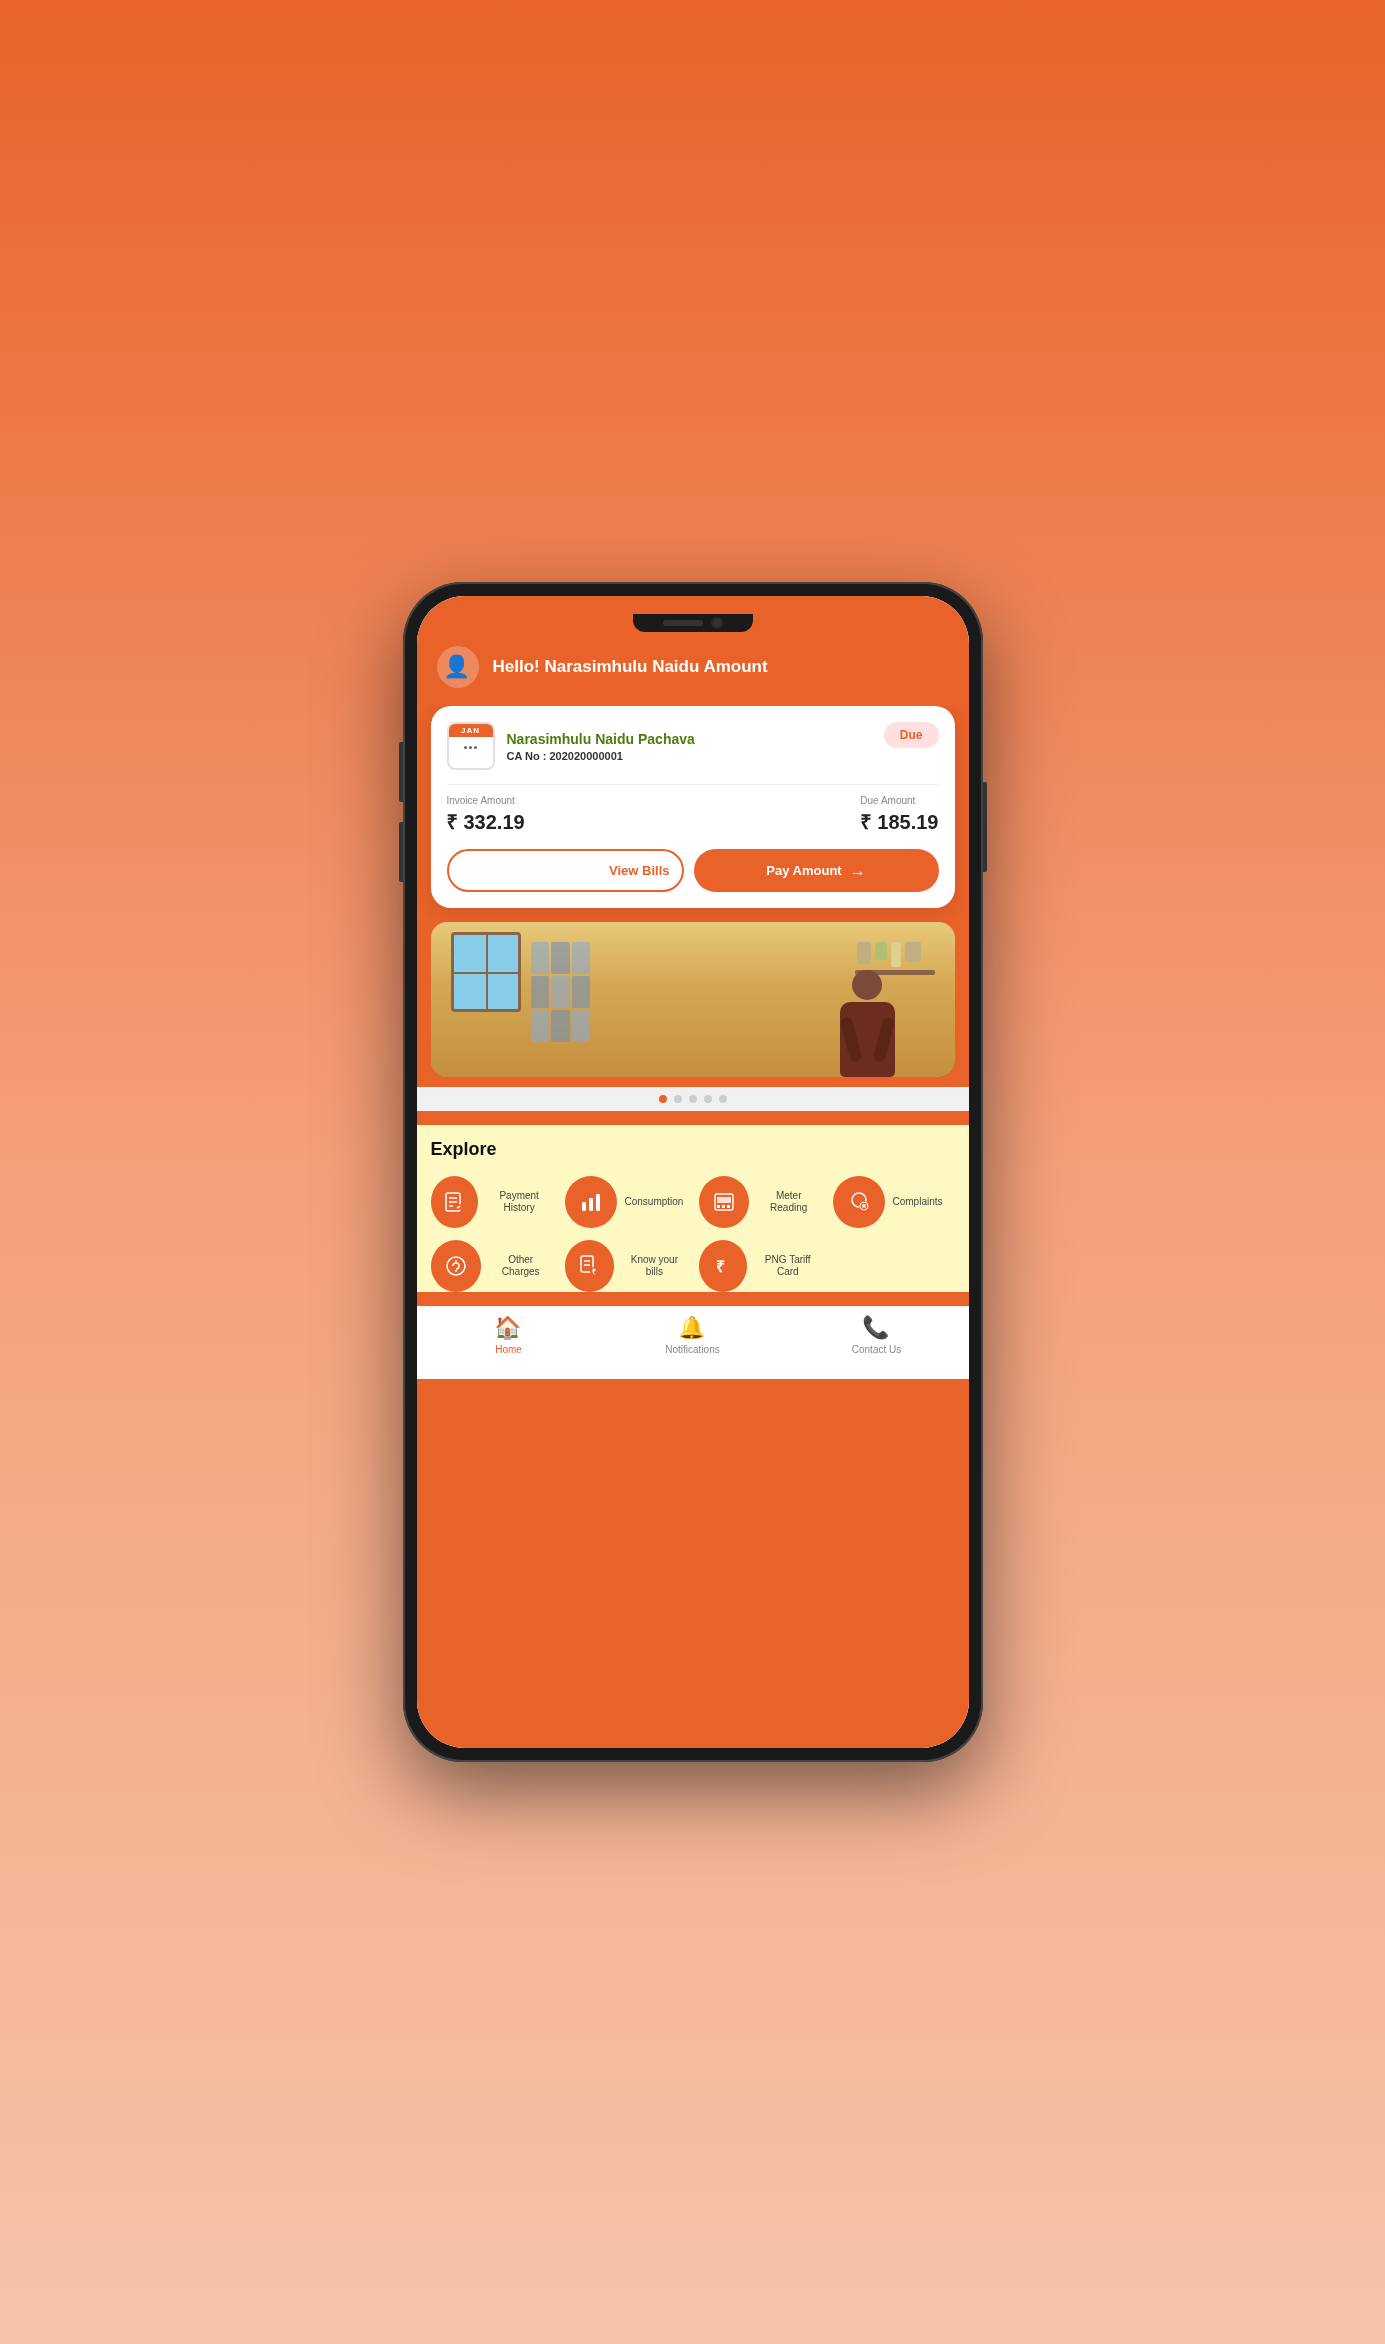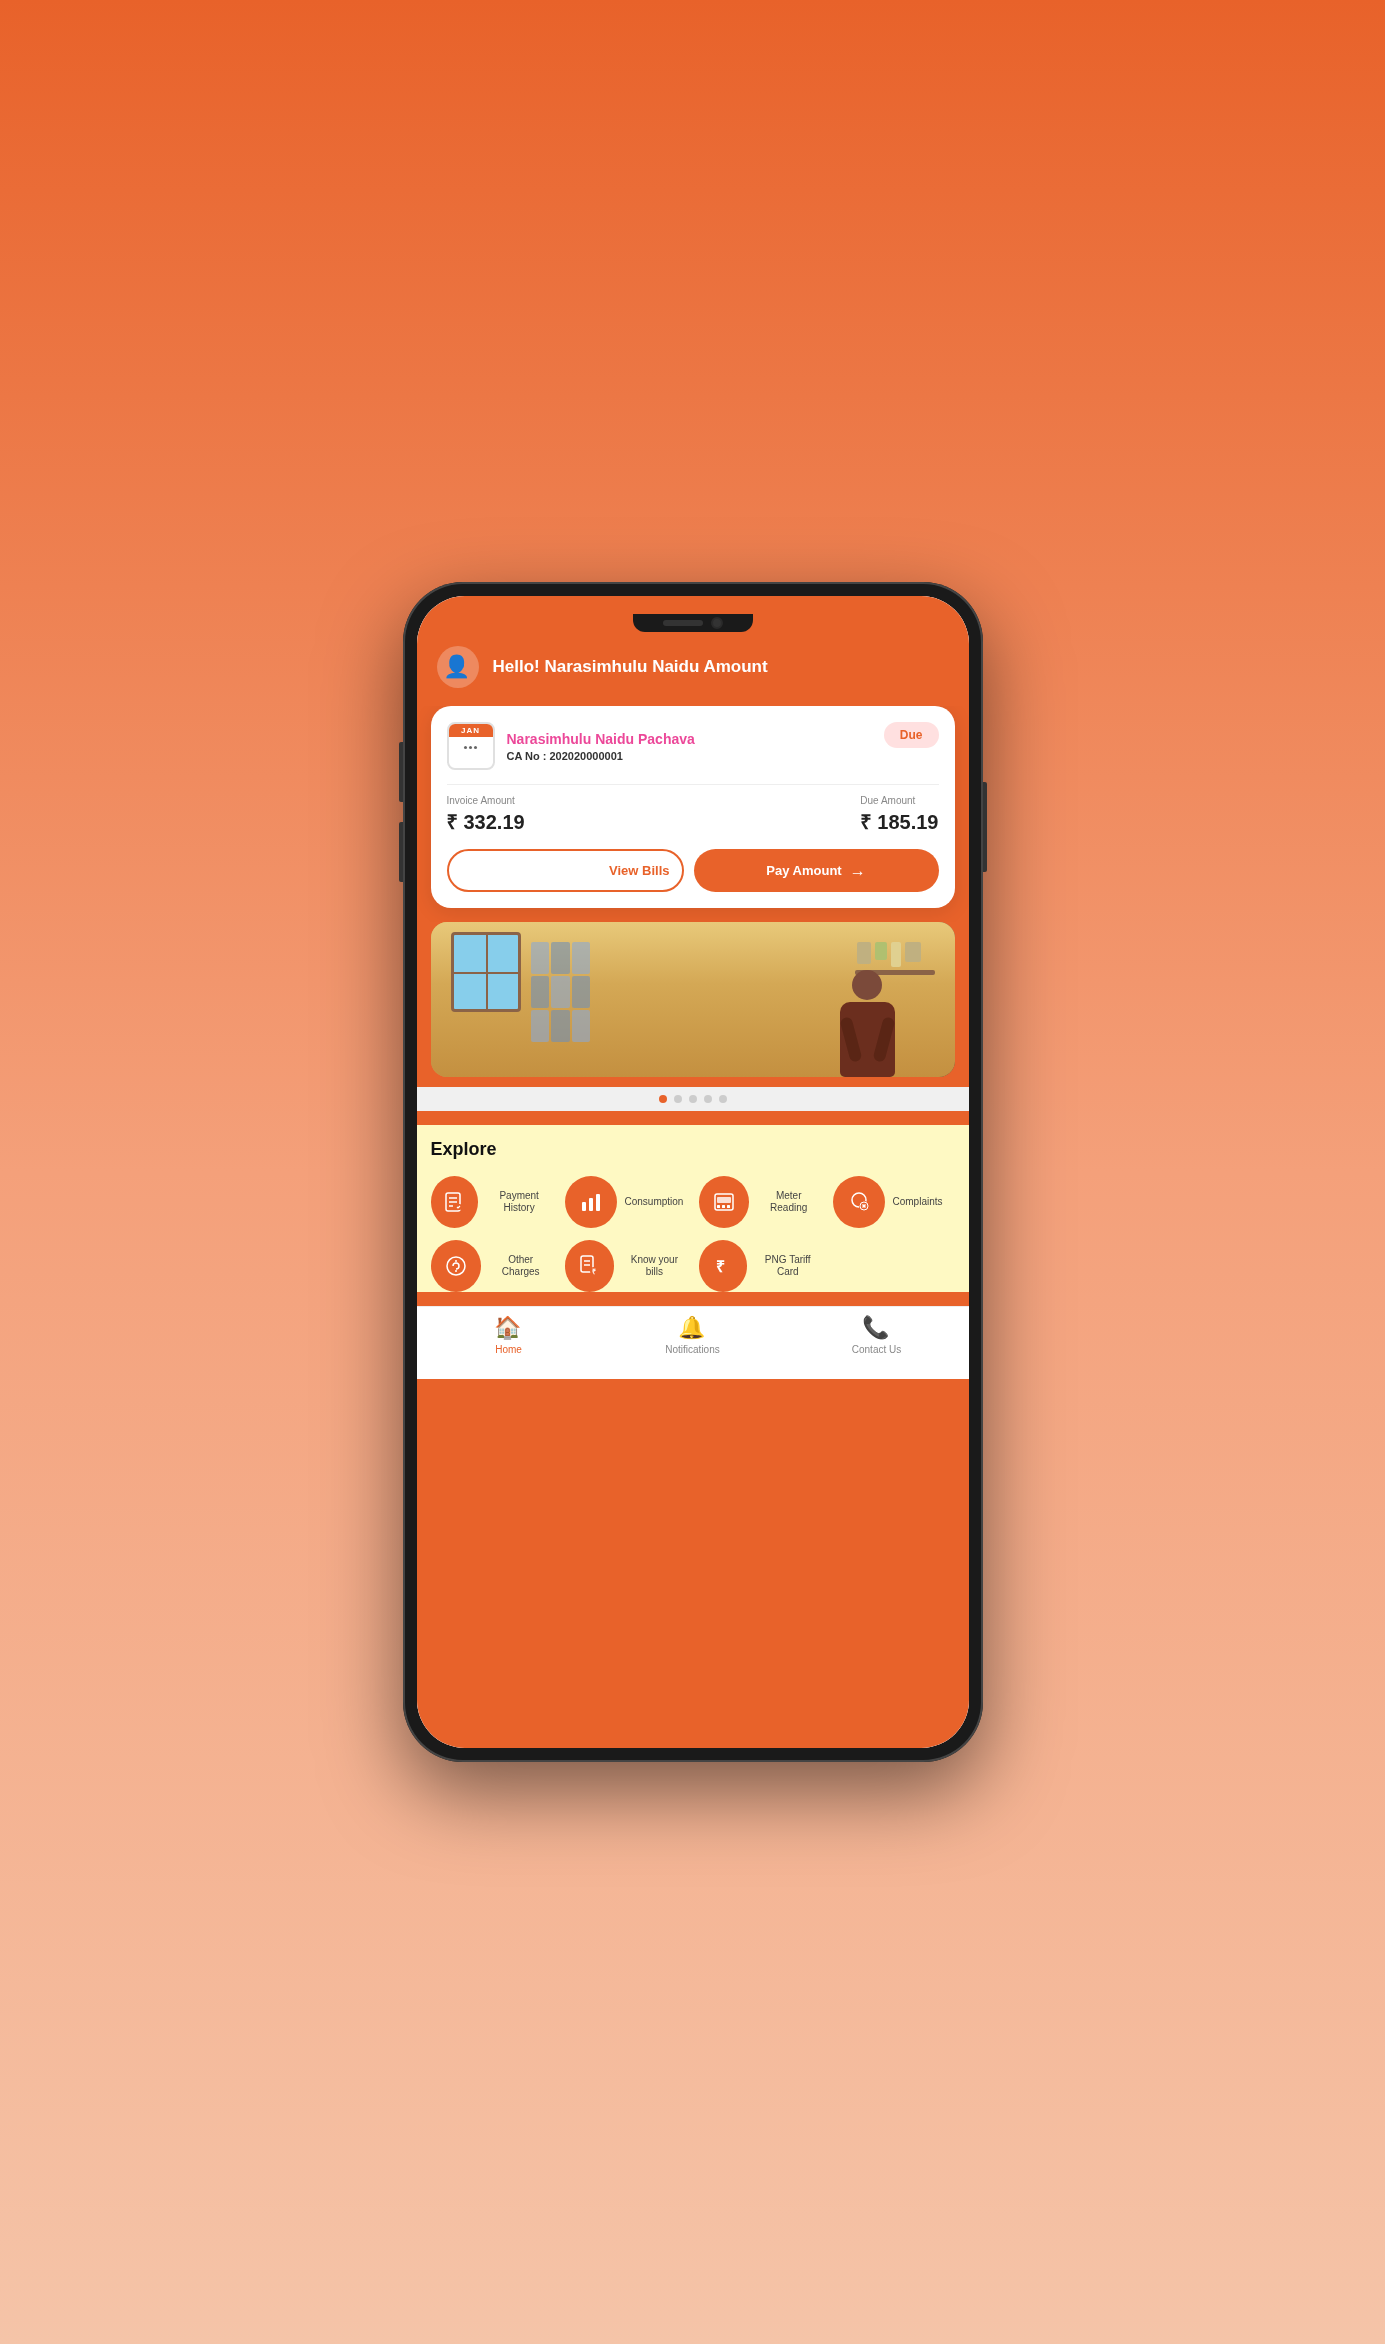--- a/index.html
+++ b/index.html
@@ -215,21 +215,21 @@
     .calendar-line {
       height: 2px;
       background: #ccc;
       margin: 1px 0;
       border-radius: 1px;
     }
 
     .bill-user-name {
       font-size: 14px;
       font-weight: 700;
-      color: #ec4899;
+      color: #4d7c0f;
       line-height: 1.3;
     }
 
     .bill-ca-no {
       font-size: 11px;
       color: #555;
       margin-top: 2px;
     }
 
     .bill-ca-no span {

